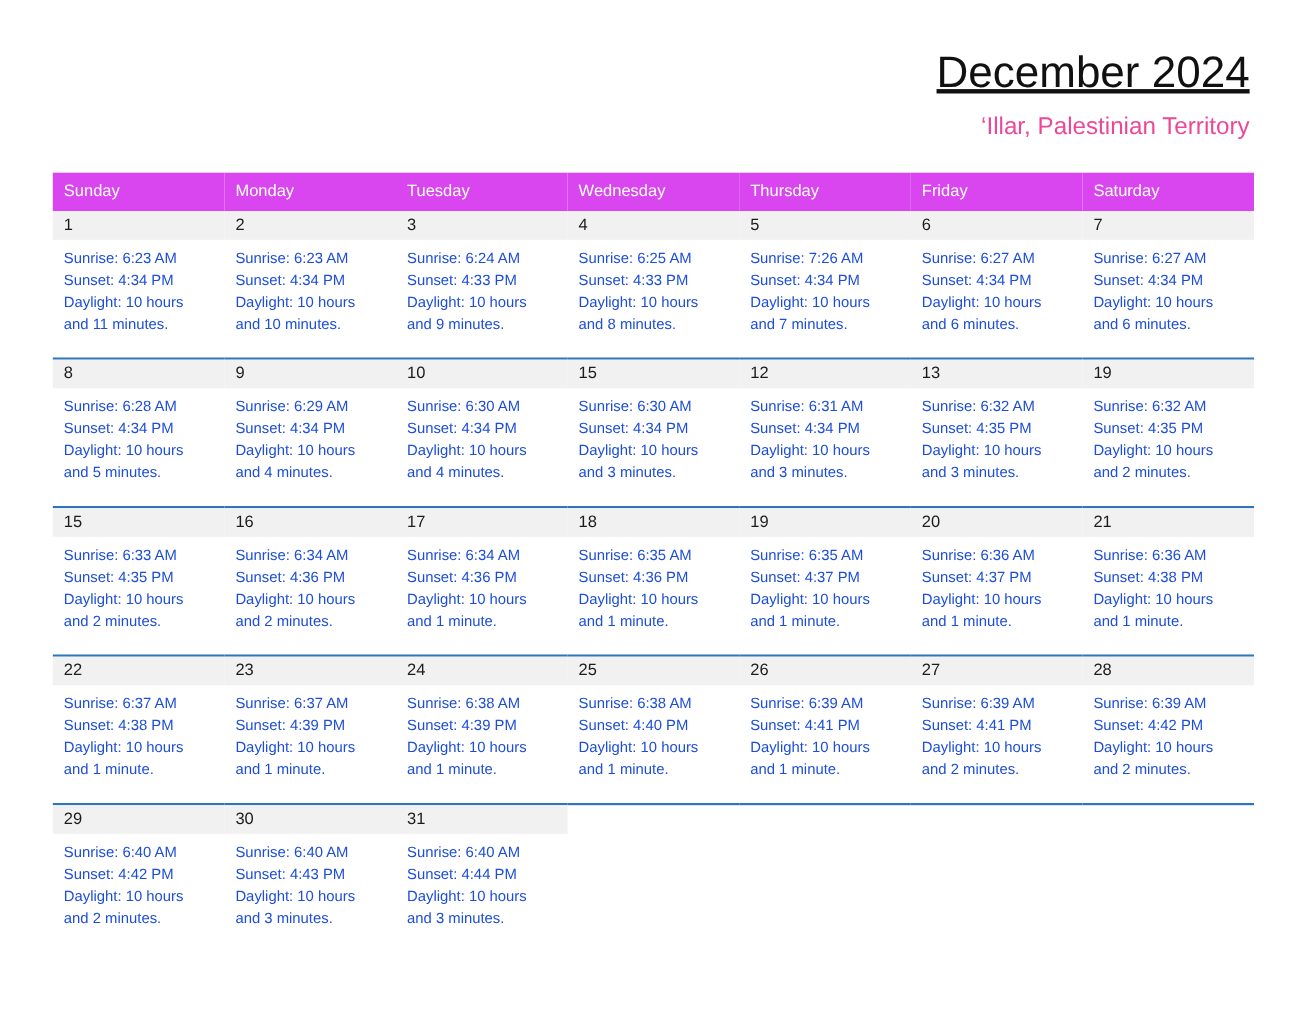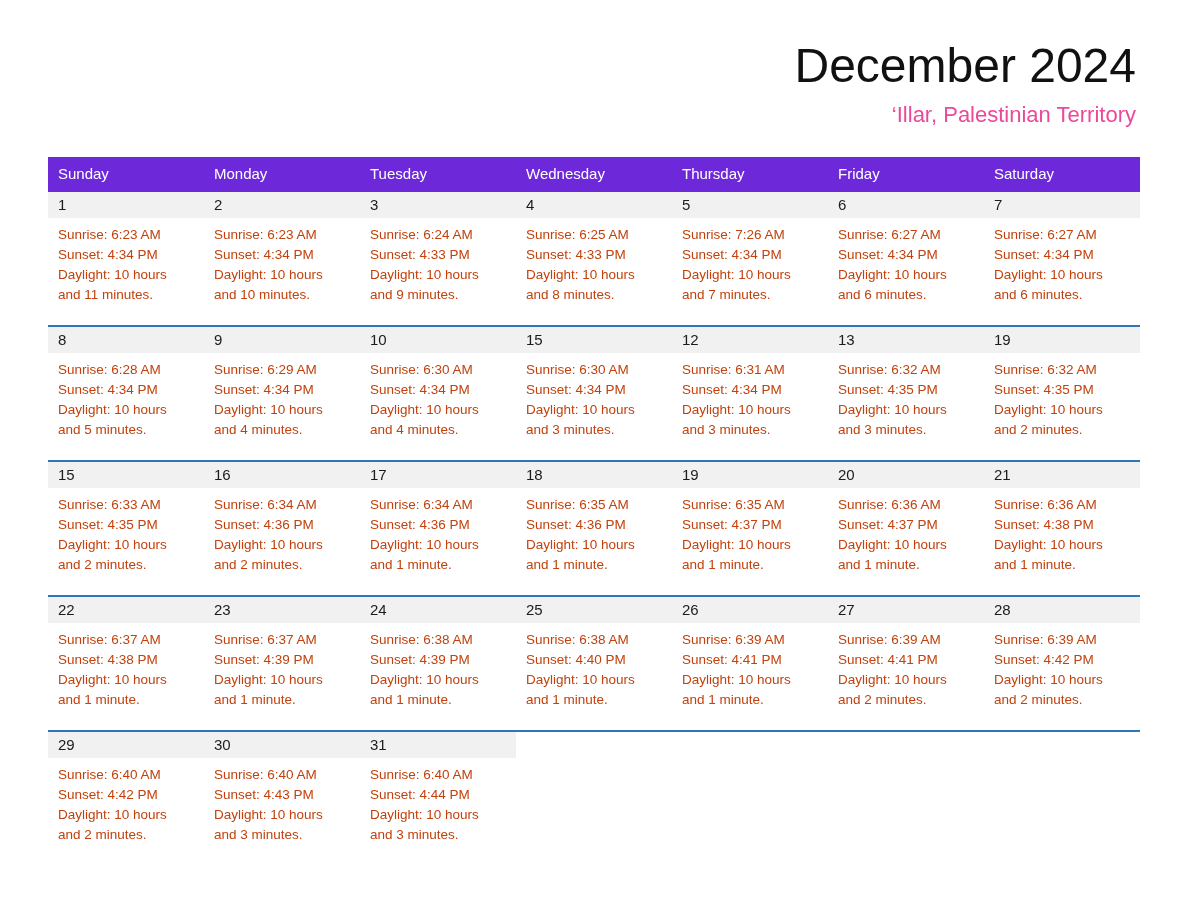--- a/index.html
+++ b/index.html
@@ -68,26 +68,27 @@
     line-height: 40px;
   }
 
   .title-block {
     position: absolute;
     right: 4px;
     top: 0;
     text-align: right;
   }
   .cal-title {
-    font-size: 48px;
+    font-size: 40px;
     font-weight: normal;
     color: #111111;
     line-height: 48px;
     letter-spacing: 0px;
     white-space: nowrap;
+    text-decoration: underline;
   }
   .cal-subtitle {
     margin-top: 12px;
     font-size: 22px;
     color: #ec4899;
     line-height: 26px;
     white-space: nowrap;
   }
 
   
@@ -95,21 +96,21 @@
     position: absolute;
     left: 48px;
     top: 157px;
     width: 1092px;
     border-collapse: collapse;
     table-layout: fixed;
   }
   .calendar col { width: 156px; }
 
   thead th {
-    background: #6d28d9;
+    background: #d946ef;
     color: #ffffff;
     font-size: 15px;
     font-weight: normal;
     text-align: left;
     padding: 8px 0 9px 10px;
     height: 18px;
     line-height: 18px;
     border: none;
   }
 
@@ -134,21 +135,21 @@
     line-height: 26px;
     padding-left: 10px;
     font-size: 15px;
     color: #1c1c1c;
     box-sizing: border-box;
   }
   .cell-body {
     padding: 7px 8px 0 10px;
     font-size: 13.5px;
     line-height: 20px;
-    color: #c2410c;
+    color: #1d4ed8;
   }
   .cell-body div { white-space: nowrap; }
 </style>
 </head>
 <body>
 
 <div class="page">
 
   <div class="masthead">
 

